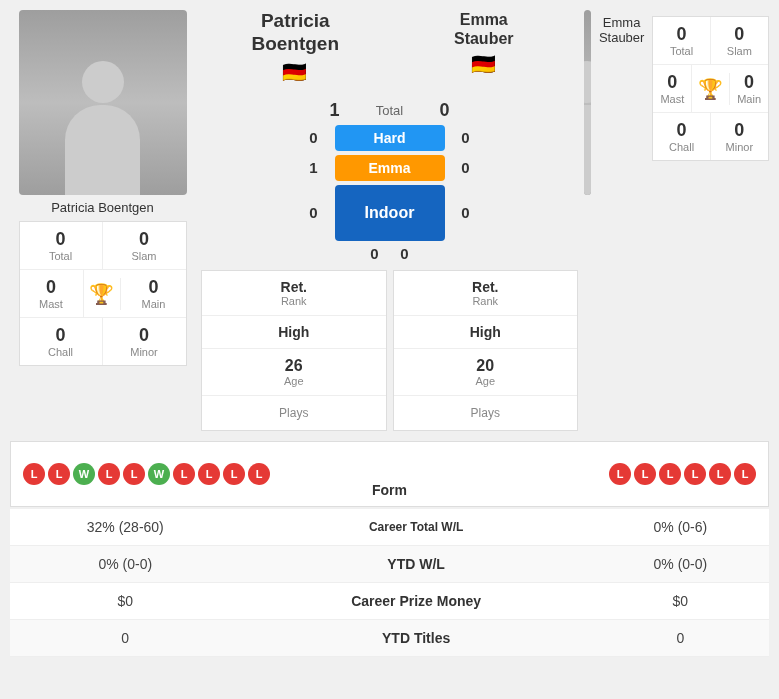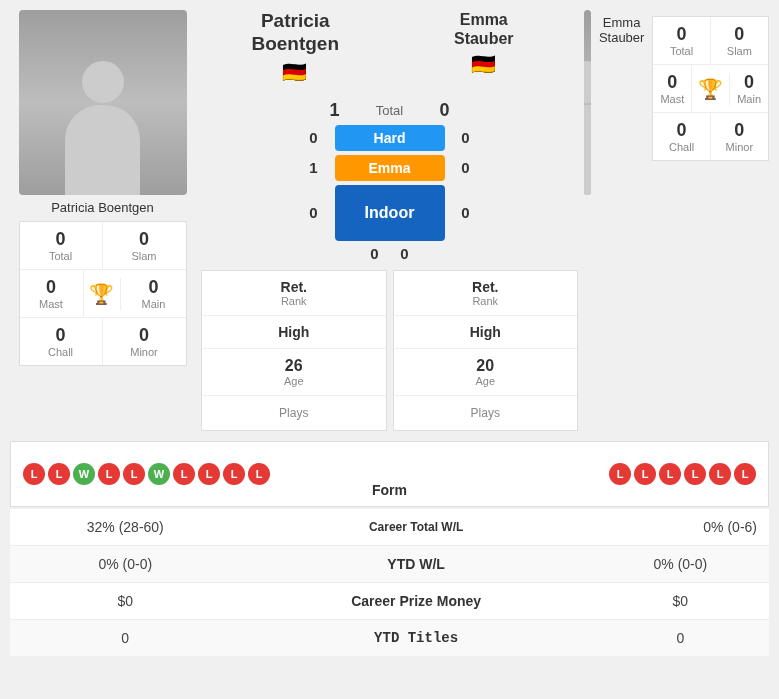--- a/index.html
+++ b/index.html
@@ -310,33 +310,33 @@
       <div class="badge badge-L">L</div>
       <div class="badge badge-L">L</div>
     </div>
   </div>
 
   <table class="stats-table" style="width:100%; border-collapse:collapse;">
     <tbody>
         <tr style="background:white;">
       <td style="padding:10px 12px; font-size:14px; text-align:center; border-bottom:1px solid #eee; color:#444;">32% (28-60)</td>
       <td style="padding:2px 12px; font-size:12px; text-align:center; border-bottom:1px solid #eee; font-weight:bold; color:#333;">Career Total W/L</td>
-      <td style="padding:10px 12px; font-size:14px; text-align:right; border-bottom:1px solid #eee; color:#444;">0% (0-6)</td>
+      <td style="padding:10px 12px; font-size:14px; text-align:center; border-bottom:1px solid #eee; color:#444;">0% (0-6)</td>
     </tr>
     <tr style="background:#f9f9f9;">
       <td style="padding:10px 12px; font-size:14px; text-align:center; border-bottom:1px solid #eee; color:#444;">0% (0-0)</td>
       <td style="padding:10px 12px; font-size:14px; text-align:center; border-bottom:1px solid #eee; font-weight:bold; color:#333;">YTD W/L</td>
       <td style="padding:10px 12px; font-size:14px; text-align:center; border-bottom:1px solid #eee; color:#444;">0% (0-0)</td>
     </tr>
     <tr style="background:white;">
       <td style="padding:10px 12px; font-size:14px; text-align:center; border-bottom:1px solid #eee; color:#444;">$0</td>
       <td style="padding:10px 12px; font-size:14px; text-align:center; border-bottom:1px solid #eee; font-weight:bold; color:#333;">Career Prize Money</td>
       <td style="padding:10px 12px; font-size:14px; text-align:center; border-bottom:1px solid #eee; color:#444;">$0</td>
     </tr>
     <tr style="background:#f9f9f9;">
       <td style="padding:10px 12px; font-size:14px; text-align:center; color:#444;">0</td>
-      <td style="padding:10px 12px; font-size:14px; text-align:center; font-weight:bold; color:#333;font-family:Liberation Mono, monospace;">YTD Titles</td>
+      <td style="padding:10px 12px; font-size:14px; text-align:center; font-weight:bold; color:#333;">YTD Titles</td>
       <td style="padding:10px 12px; font-size:14px; text-align:center; color:#444;">0</td>
     </tr>
   </tbody>
     </table>
 
 </div>
 
 </body></html>

